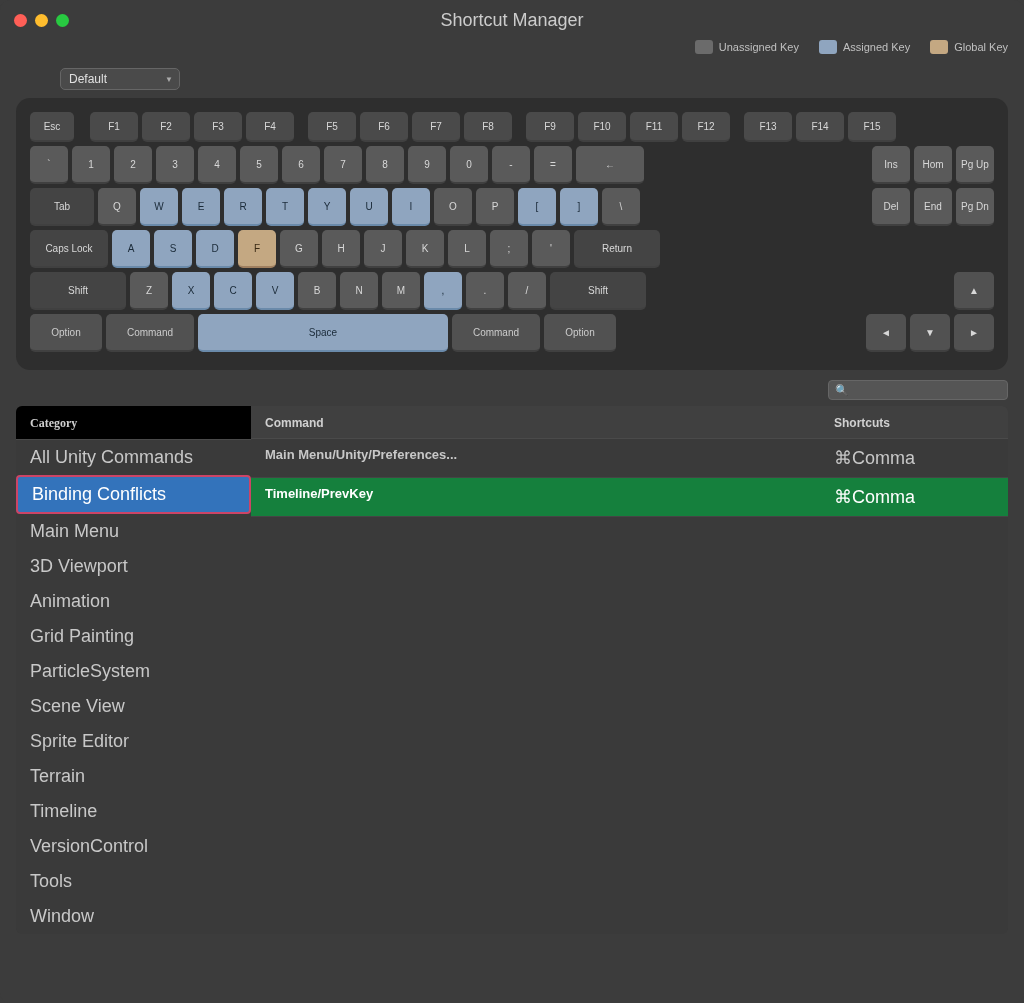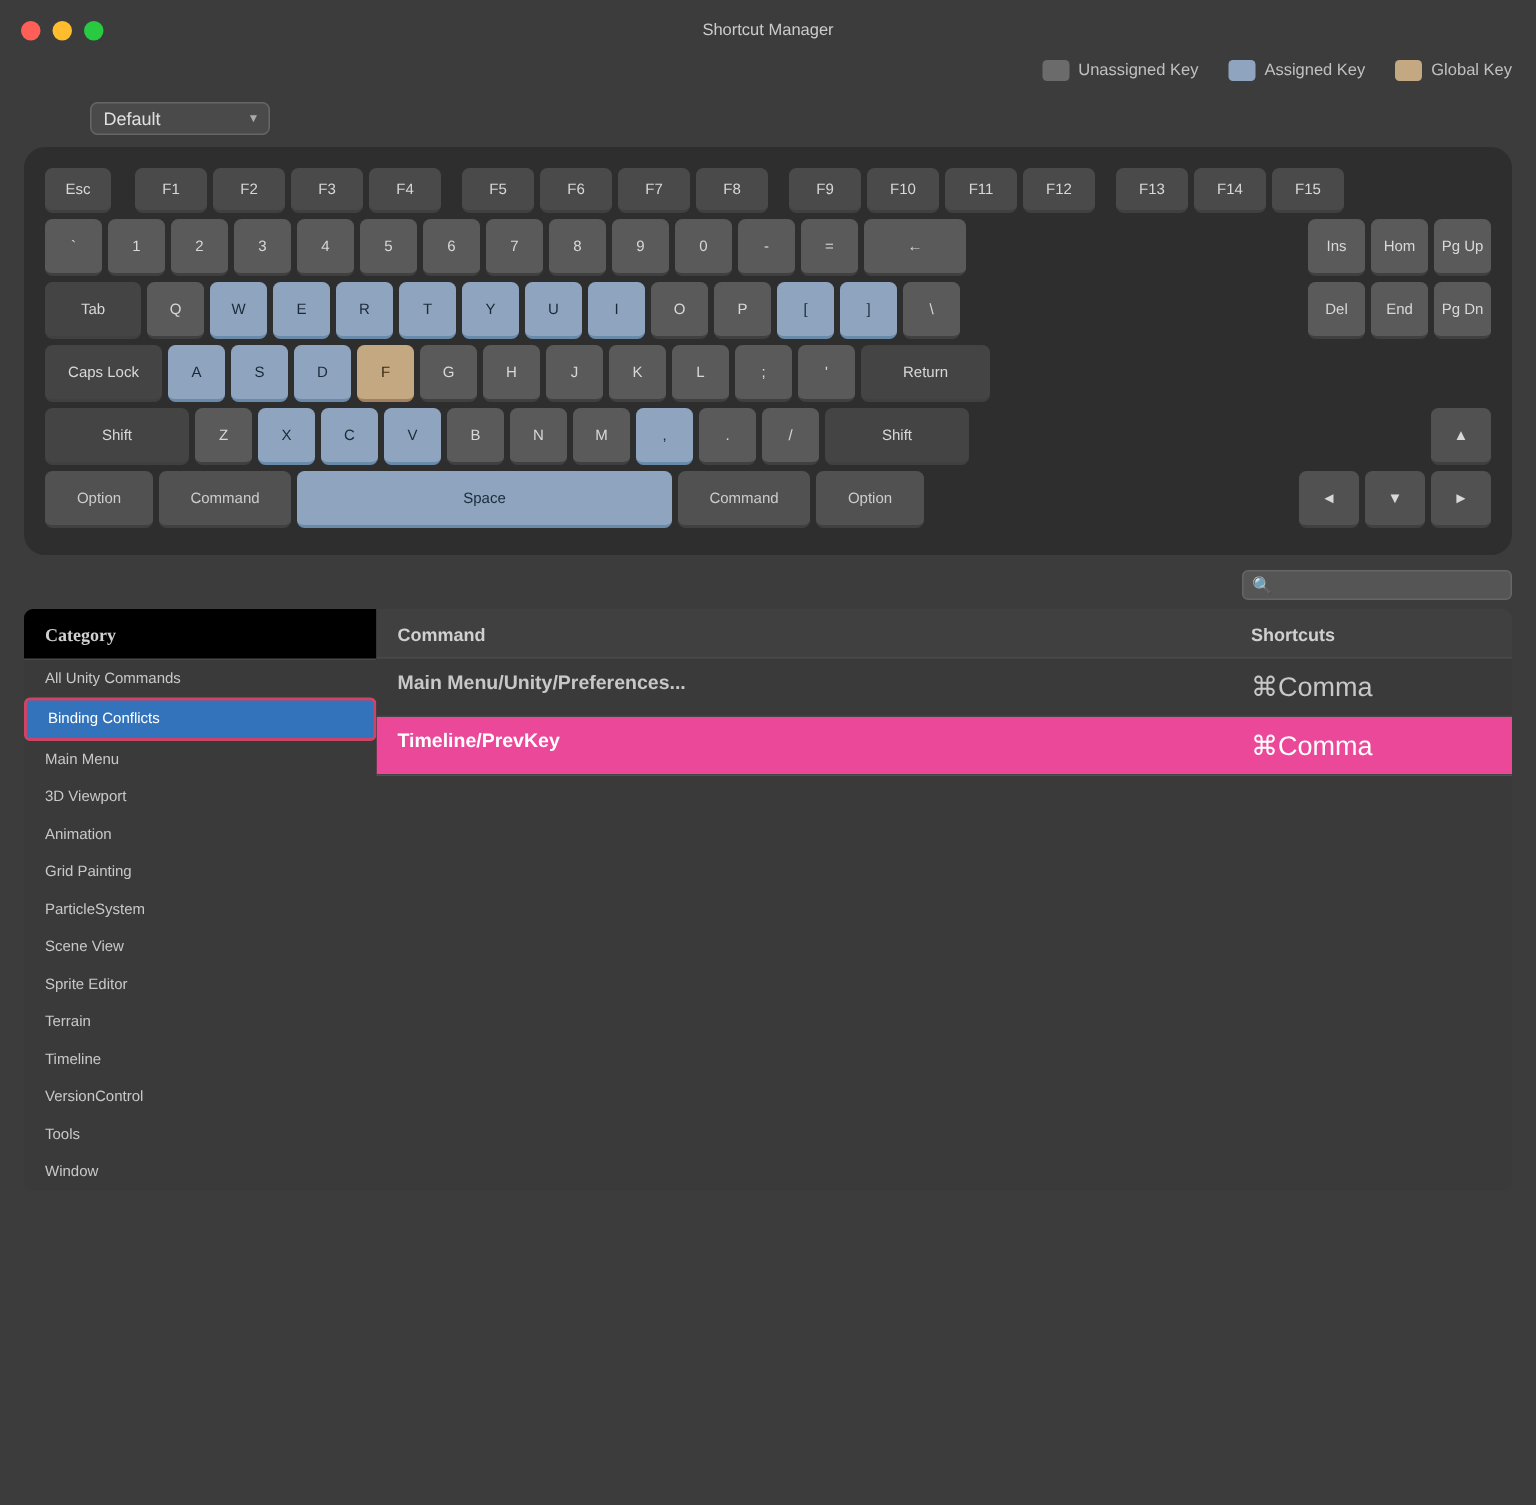--- a/index.html
+++ b/index.html
@@ -35,21 +35,21 @@
     }
     .traffic-light {
       width: 13px;
       height: 13px;
       border-radius: 50%;
     }
     .tl-close { background: #ff5f57; }
     .tl-minimize { background: #ffbd2e; }
     .tl-maximize { background: #28ca41; }
     .window-title {
-      font-size: 11px;
+      font-size: 18px;
       color: #cccccc;
       font-weight: 500;
     }
     .content {
       padding: 0 16px 16px 16px;
     }
     
     .legend {
       display: flex;
       justify-content: flex-end;
@@ -220,21 +220,21 @@
       color: #d0d0d0;
       border-bottom: 1px solid #4a4a4a;
       background: #000000;
       font-family: Liberation Serif, serif;
     }
     .category-list {
       list-style: none;
     }
     .category-item {
       padding: 7px 14px;
-      font-size: 10px;
+      font-size: 18px;
       color: #c8c8c8;
       cursor: pointer;
     }
     .category-item.selected {
       background: #3373bb;
       color: #ffffff;
       border: 2px solid #cc4466;
       border-radius: 4px;
     }
     
@@ -258,21 +258,21 @@
     .command-list { list-style: none; }
     .command-item {
       display: flex;
       padding: 8px 14px;
       font-size: 13px;
       color: #c8c8c8;
       border-bottom: 1px solid #454545;
       cursor: pointer;
     }
     .command-item.selected {
-      background: #ec4899;
+      background: #15803d;
       color: #ffffff;
     }
     .cmd-name { flex: 1; font-weight: bold; }
     .cmd-shortcut { width: 160px; font-size: 18px; }
   </style>
 </head>
 <body>
 
 <div class="window">
 

